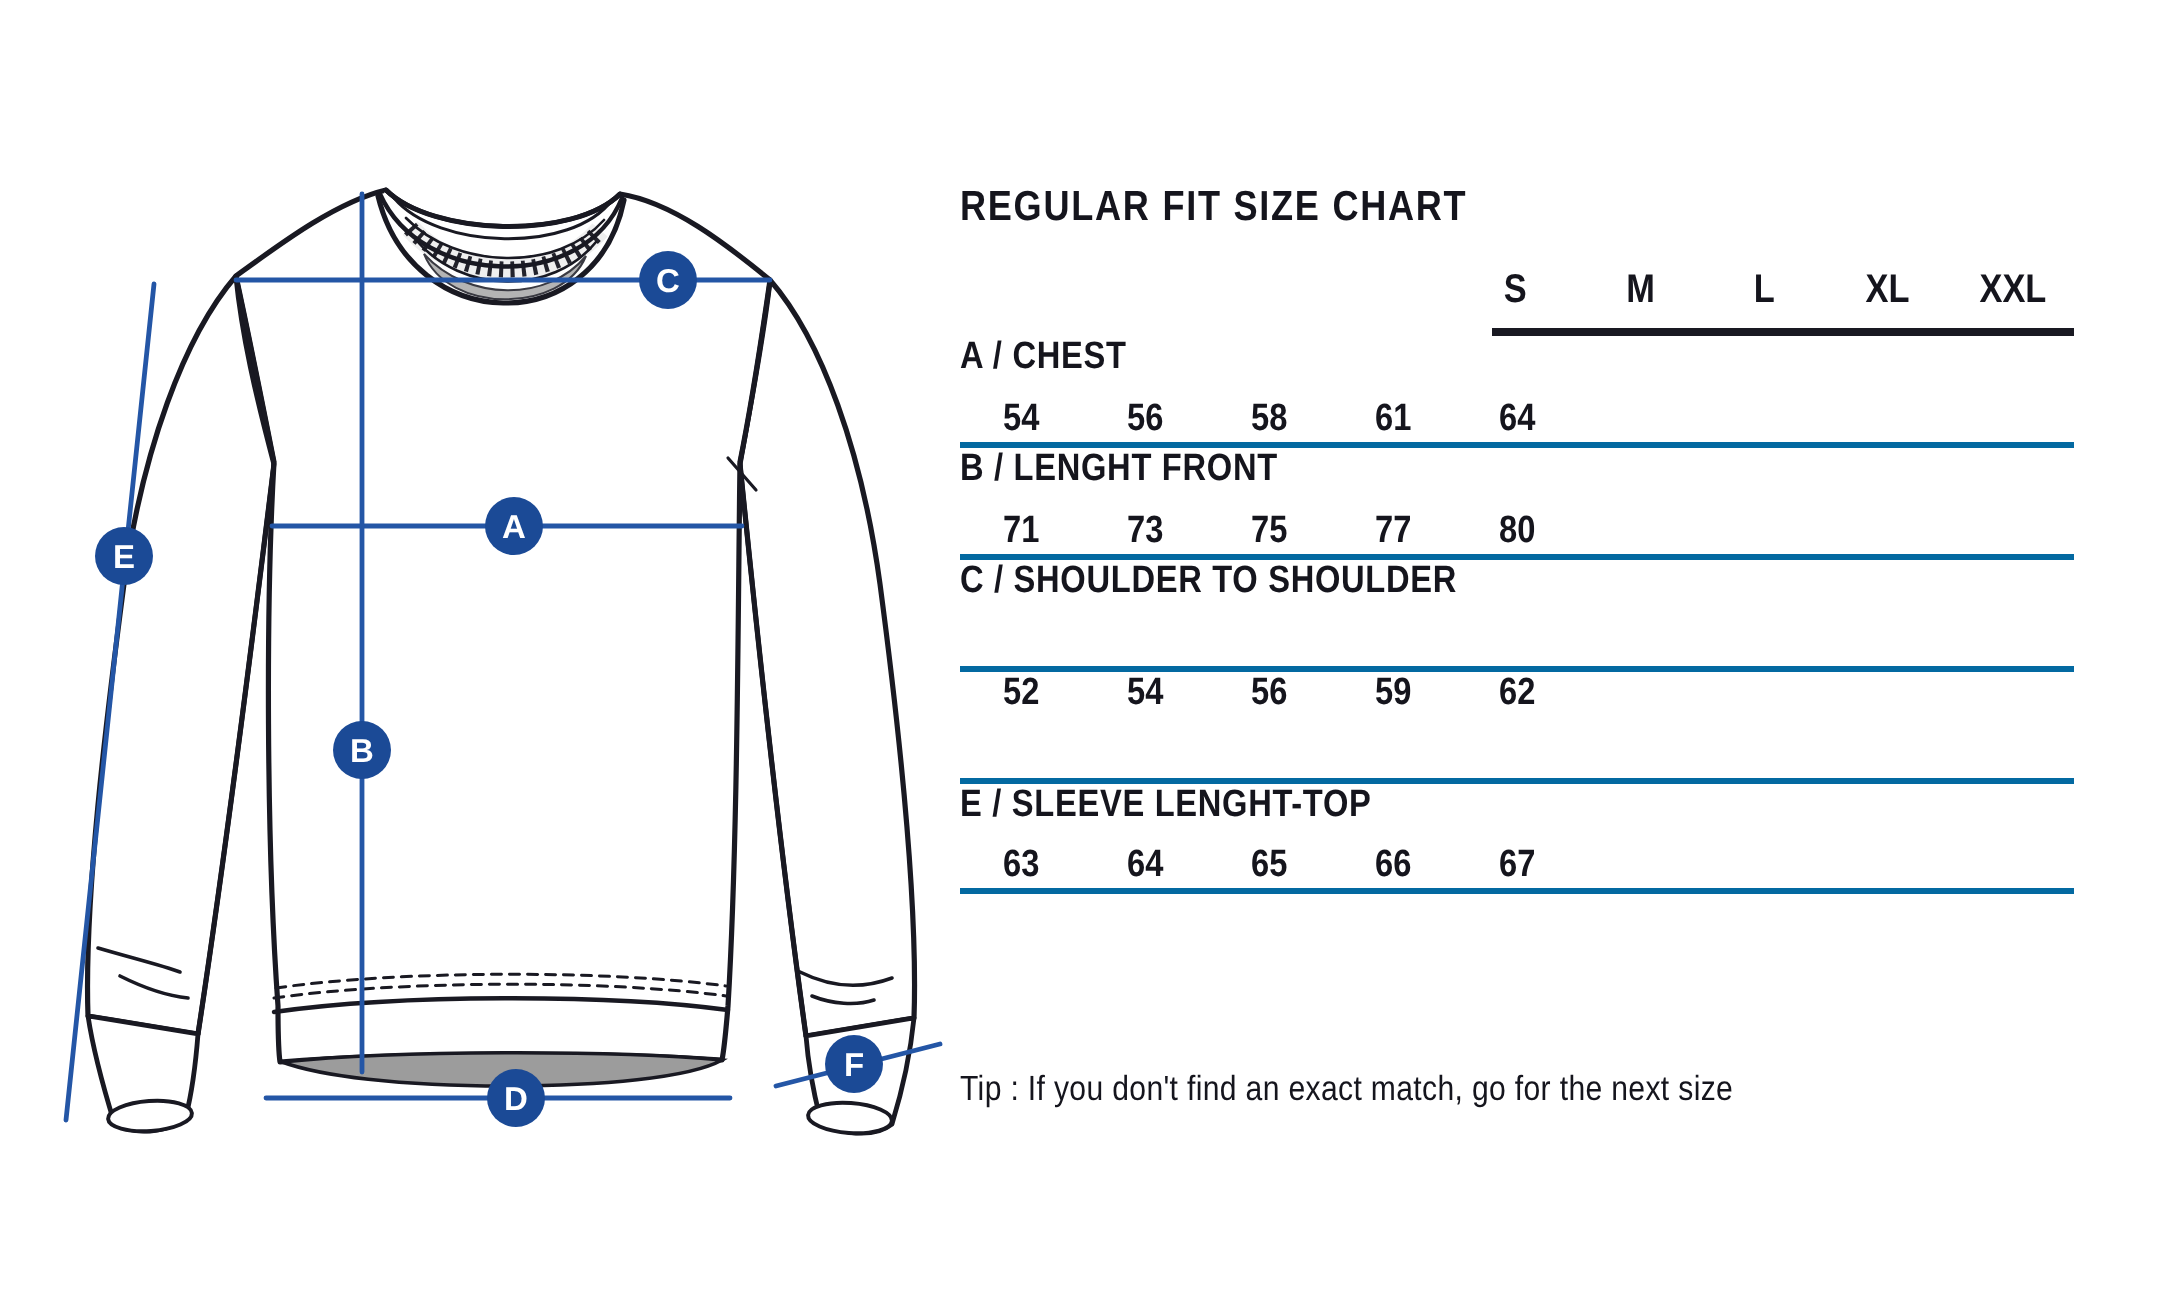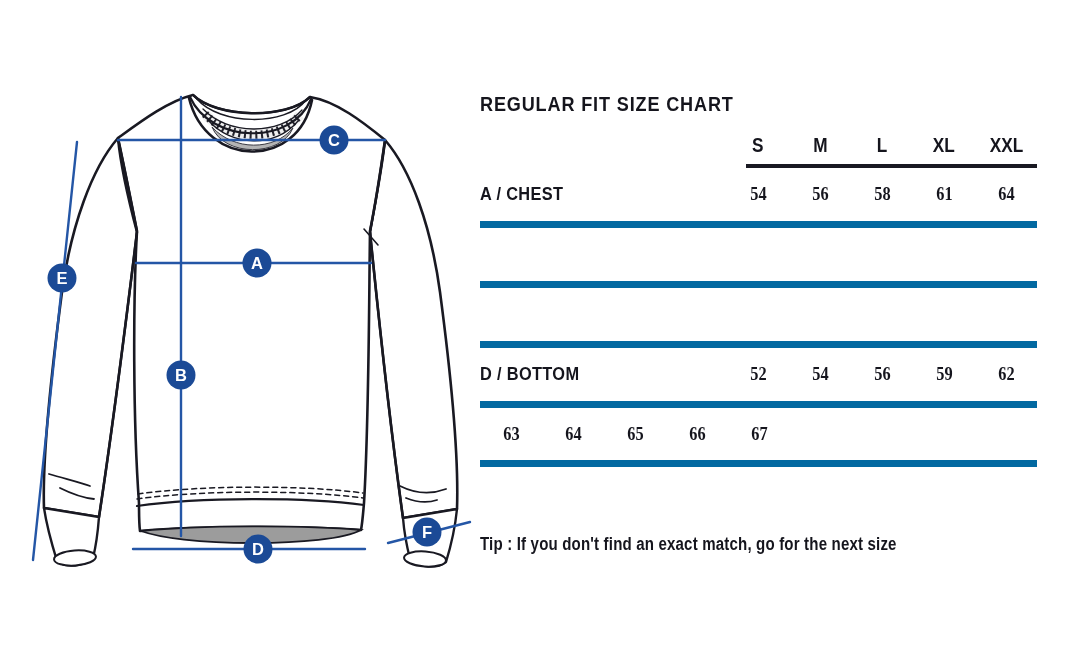--- a/index.html
+++ b/index.html
@@ -17,25 +17,25 @@
   .cx{display:inline-block;transform:scaleX(.86);transform-origin:0 50%;white-space:nowrap;}
   .cc{display:inline-block;transform:scaleX(.86);transform-origin:50% 50%;white-space:nowrap;}
   .cr{display:inline-block;transform:scaleX(.86);transform-origin:100% 50%;white-space:nowrap;}
   .head{position:absolute;top:92px;left:0;width:557px;display:flex;justify-content:space-between;align-items:flex-start;}
   .title{font-size:21px;font-weight:bold;letter-spacing:1px;line-height:23px;}
   .meas{font-size:18px;font-weight:bold;letter-spacing:.2px;line-height:23px;padding-top:1px;}
   .sizesRow{position:absolute;top:132px;left:247px;width:310px;display:flex;}
   .sizesRow .szc{flex:1;text-align:center;font-size:20px;font-weight:bold;line-height:26px;}
   .hrule{position:absolute;top:164px;left:266px;width:291px;height:4px;background:#191922;}
   .rows{position:absolute;top:168px;left:0;width:557px;}
-  .row{height:52.9px;border-bottom:7px solid #0369a1;display:flex;align-items:center;}
+  .row{height:52.9px;border-bottom:3px solid #0369a1;display:flex;align-items:flex-start;flex-direction:column;}
   .row .lbl{flex:1;font-size:19px;font-weight:bold;letter-spacing:.4px;}
   .row .vals{width:310px;display:flex;}
-  .row .val{flex:1;text-align:center;font-size:19px;font-weight:bold;font-family:Liberation Serif, serif;}
-  .tip{position:absolute;top:534px;left:0;font-size:17.5px;font-weight:bold;letter-spacing:.2px;}
+  .row .val{flex:1;text-align:center;font-size:19px;font-weight:bold;}
+  .tip{position:absolute;top:534px;left:0;font-size:17.5px;font-weight:normal;letter-spacing:.2px;}
 </style>
 </head>
 <body>
 
 <div class="stage">
 
   <svg class="diagram" viewBox="0 0 480 650" width="480" height="650" aria-hidden="true">
 
     <g fill="#ffffff" stroke="#191922" stroke-width="2.6" stroke-linecap="round" stroke-linejoin="round">
       <path d="M118,138 C92,168 71,226 62,292 C53,360 42,450 44,508 L99,517 C112,432 126,322 137,232 C128,198 121,168 118,138 Z"></path>
@@ -151,37 +151,46 @@
         <div class="vals">
           <div class="val"><span class="cc">54</span></div>
           <div class="val"><span class="cc">56</span></div>
           <div class="val"><span class="cc">58</span></div>
           <div class="val"><span class="cc">61</span></div>
           <div class="val"><span class="cc">64</span></div>
         </div>
       </div>
 
       <div class="row">
-      </div>
-
-      <div class="row">
-      </div>
-
-      <div class="row">
-        <div class="lbl"><span class="cx">D / BOTTOM</span></div>
+        <div class="lbl"><span class="cx">B / LENGHT FRONT</span></div>
+        <div class="vals">
+          <div class="val"><span class="cc">71</span></div>
+          <div class="val"><span class="cc">73</span></div>
+          <div class="val"><span class="cc">75</span></div>
+          <div class="val"><span class="cc">77</span></div>
+          <div class="val"><span class="cc">80</span></div>
+        </div>
+      </div>
+
+      <div class="row">
+        <div class="lbl"><span class="cx">C / SHOULDER TO SHOULDER</span></div>
+      </div>
+
+      <div class="row">
         <div class="vals">
           <div class="val"><span class="cc">52</span></div>
           <div class="val"><span class="cc">54</span></div>
           <div class="val"><span class="cc">56</span></div>
           <div class="val"><span class="cc">59</span></div>
           <div class="val"><span class="cc">62</span></div>
         </div>
       </div>
 
       <div class="row">
+        <div class="lbl"><span class="cx">E / SLEEVE LENGHT-TOP</span></div>
         <div class="vals">
           <div class="val"><span class="cc">63</span></div>
           <div class="val"><span class="cc">64</span></div>
           <div class="val"><span class="cc">65</span></div>
           <div class="val"><span class="cc">66</span></div>
           <div class="val"><span class="cc">67</span></div>
         </div>
       </div>
 
 

